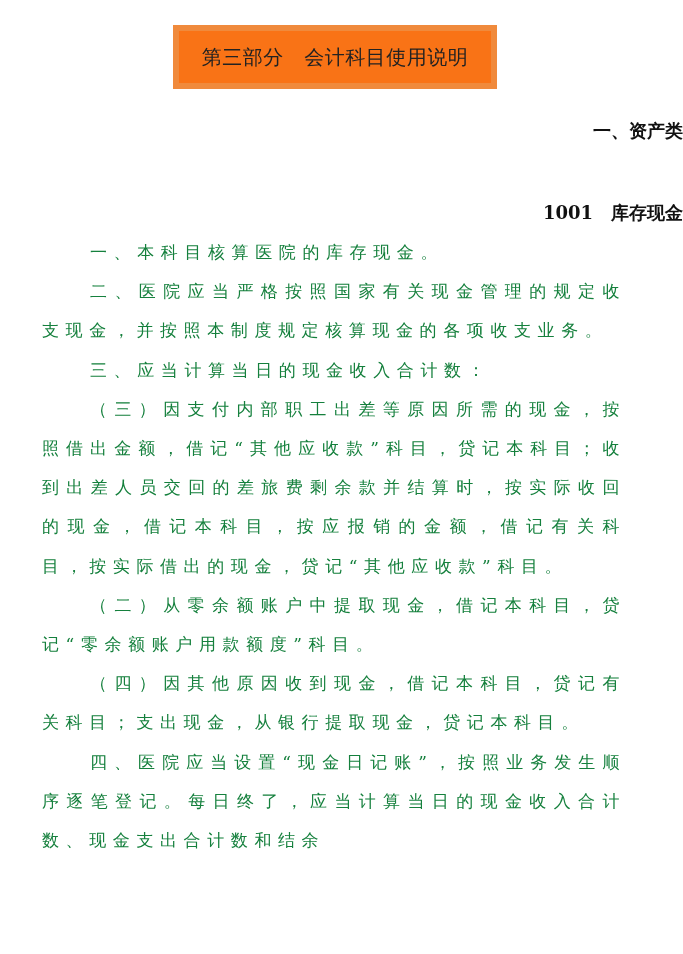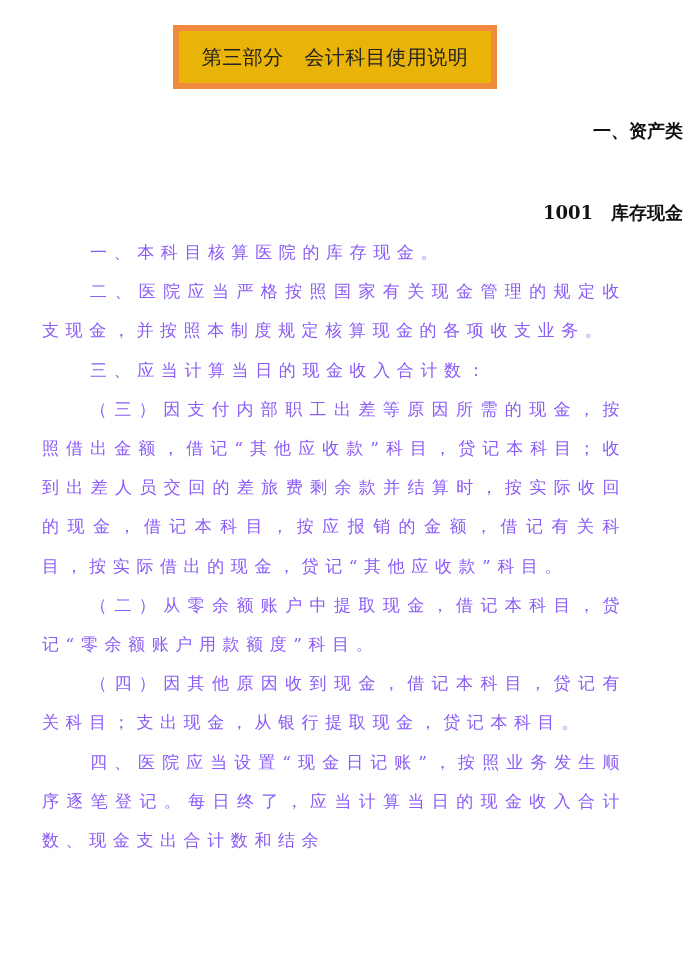--- a/index.html
+++ b/index.html
@@ -24,21 +24,21 @@
     .title-box {
       position: absolute;
       left: 173px;
       top: 25px;
       width: 312px;
       height: 52px;
       border: 6px solid #F08A3C;
       display: flex;
       align-items: center;
       justify-content: center;
-      background: #eab308;
+      background: #f97316;
     }
     .title-box span {
       font-family: "DejaVu Sans", sans-serif;
       font-size: 20px;
       color: #222;
       white-space: pre;
       letter-spacing: 0.5px;
     }
     .section-heading {
       position: absolute;
@@ -70,21 +70,21 @@
       width: 584px;
     }
     .para {
       margin: 0;
       font-family: "DejaVu Serif", serif;
       font-size: 17px;
       line-height: 39.2px;
       letter-spacing: 6.6px;
       text-align: justify;
       text-indent: 48px;
-      color: #8b5cf6;
+      color: #15803d;
     }
     .para.sub {
       text-indent: 48px;
     }
   </style>
 </head>
 <body>
 
 <div class="page">
 

